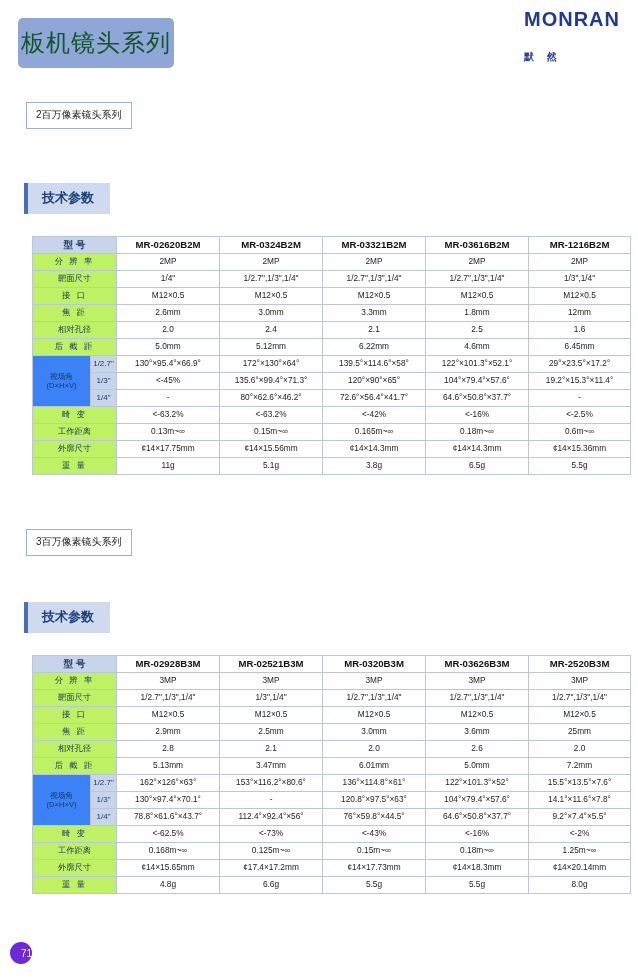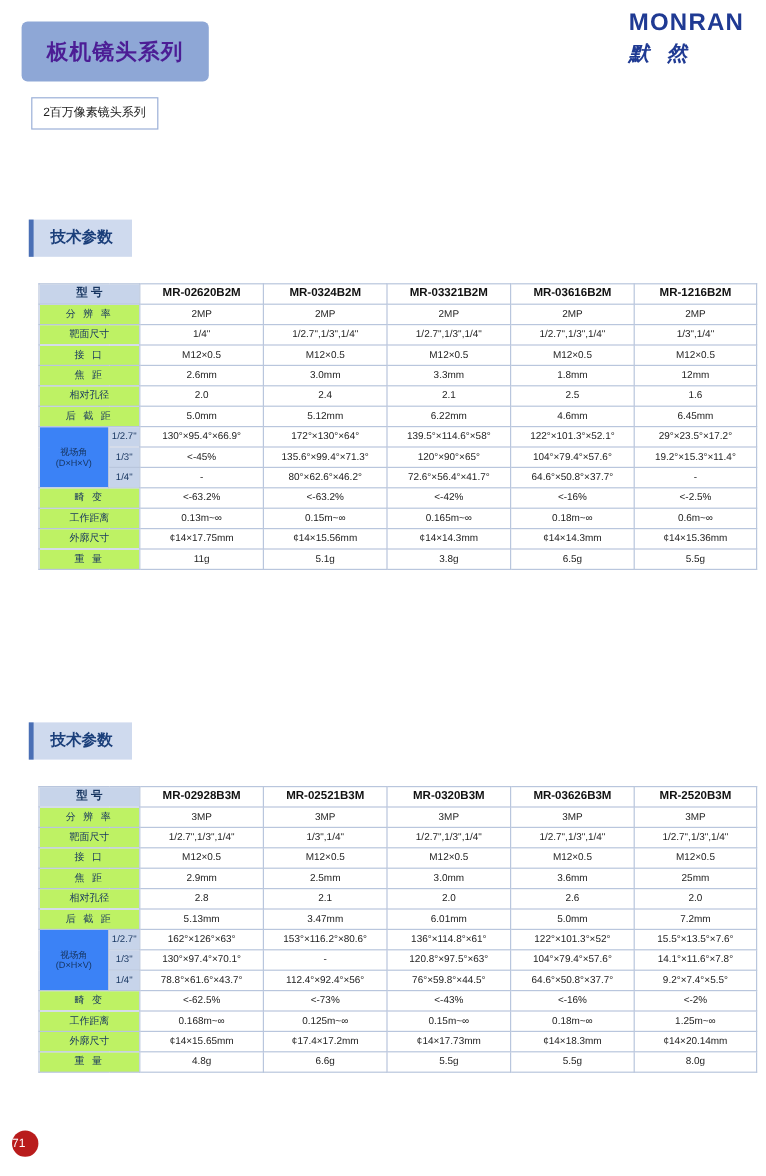--- a/index.html
+++ b/index.html
@@ -28,66 +28,65 @@
   }
   .logo-word {
     font-family: "Liberation Sans", sans-serif;
     font-weight: bold;
     font-size: 20px;
     letter-spacing: 1px;
     color: #1f3a93;
     line-height: 22px;
   }
   .logo-cn {
-    font-size: 17px;
+    font-size: 10px;
     font-weight: bold;
     color: #1f3a93;
     letter-spacing: 5px;
     line-height: 16px;
-    margin-top: 7px;
-    font-style: italic;
+    margin-top: 19px;
   }
   
   .title-box {
     position: absolute;
     left: 18px;
     top: 18px;
     width: 156px;
     height: 50px;
     background: #8ea7d6;
     border-radius: 5px;
     display: flex;
     align-items: center;
     justify-content: center;
   }
   .title-box span {
-    color: #4c1d95;
-    font-size: 18px;
-    font-weight: bold;
+    color: #14532d;
+    font-size: 24px;
+    font-weight: normal;
     letter-spacing: 1px;
   }
   
   .series-box {
     border: 1px solid #9bb0d8;
     display: inline-block;
     padding: 5px 9px 6px 9px;
     font-size: 10px;
     color: #222;
     background: #fff;
   }
   .tech-box {
     background: #cfdaee;
     border-left: 4px solid #4a6fb5;
     display: inline-block;
     padding: 6px 16px 7px 14px;
     font-size: 13px;
     font-weight: bold;
     color: #1b3f7a;
   }
-  .blk-series-1 { position: absolute; left: 26px; top: 81px; }
+  .blk-series-1 { position: absolute; left: 26px; top: 102px; }
   .blk-tech-1   { position: absolute; left: 24px; top: 183px; }
   .blk-series-2 { position: absolute; left: 26px; top: 529px; }
   .blk-tech-2   { position: absolute; left: 24px; top: 602px; }
 
   
   table.spec {
     position: absolute;
     border-collapse: collapse;
     font-size: 8.3px;
     width: 598px;
@@ -142,26 +141,26 @@
   .tbl2 { top: 655px; }
 
   
   .pagenum {
     position: absolute;
     left: 10px;
     bottom: 16px;
     width: 22px;
     height: 22px;
     border-radius: 50%;
-    background: #b91c1c;
+    background: #6d28d9;
     color: #fff;
     font-size: 10px;
     display: flex;
     align-items: center;
-    justify-content: flex-start;
+    justify-content: flex-end;
   }
   .footer-rule {
     position: absolute;
     left: 0;
     bottom: 0;
     width: 638px;
     height: 4px;
     background: #ffffff;
   }
 </style>
@@ -309,20 +308,23 @@
         <td class="rowhdr" colspan="2">重    量</td>
         <td>11g</td>
         <td>5.1g</td>
         <td>3.8g</td>
         <td>6.5g</td>
         <td>5.5g</td>
       </tr>
     </tbody>
   </table>
 
+  <div class="blk-series-2">
+    <span class="series-box">3百万像素镜头系列</span>
+  </div>
   <div class="blk-tech-2">
     <span class="tech-box">技术参数</span>
   </div>
 
   <table class="spec tbl2">
     <colgroup>
       <col style="width:58px">
         <col style="width:26px">
       <col style="width:103px">
         <col style="width:103px">

